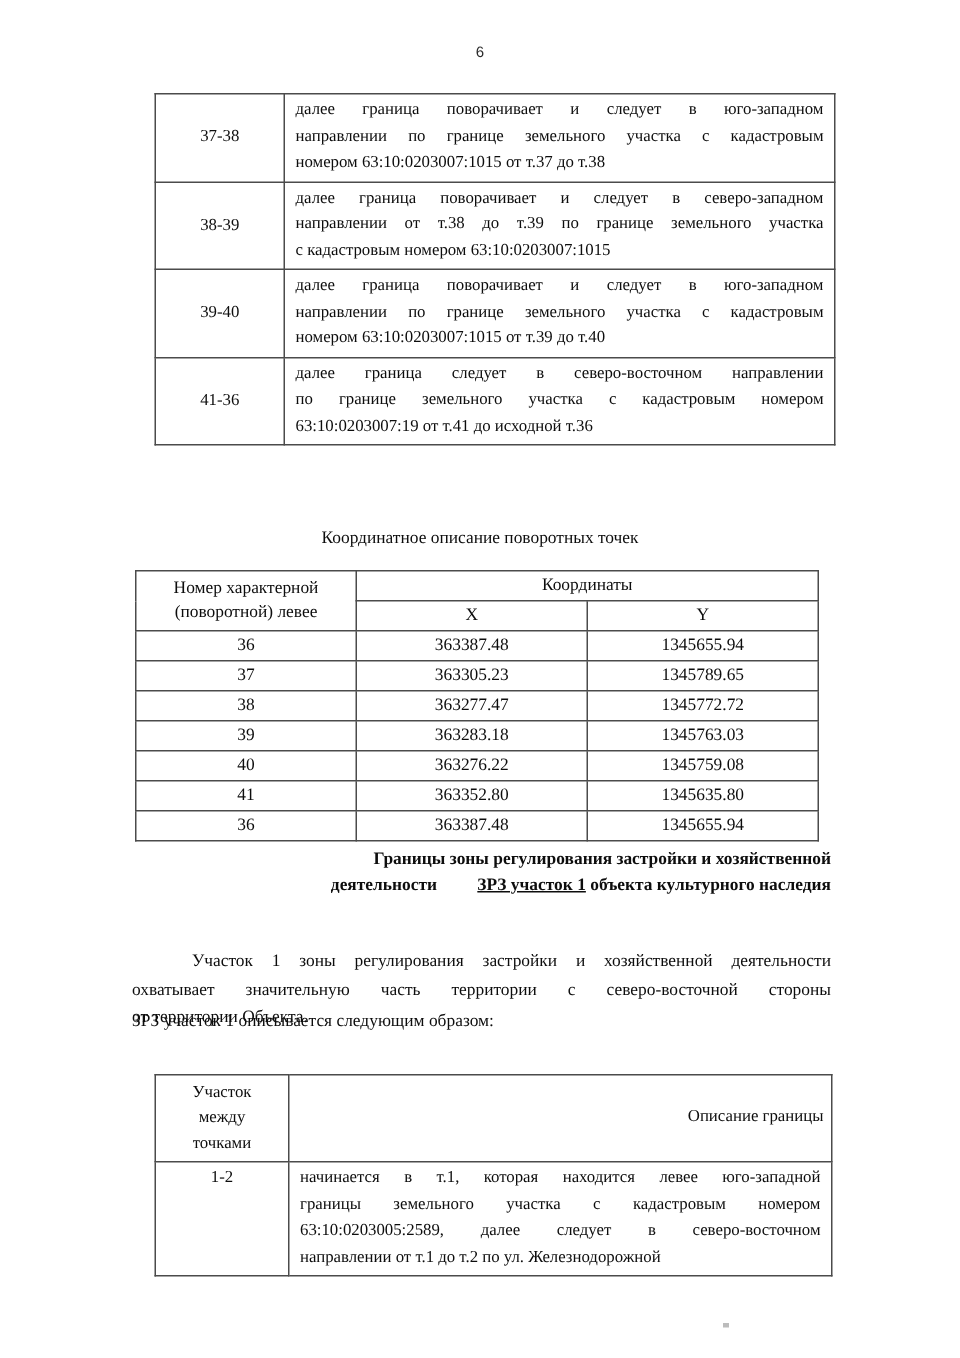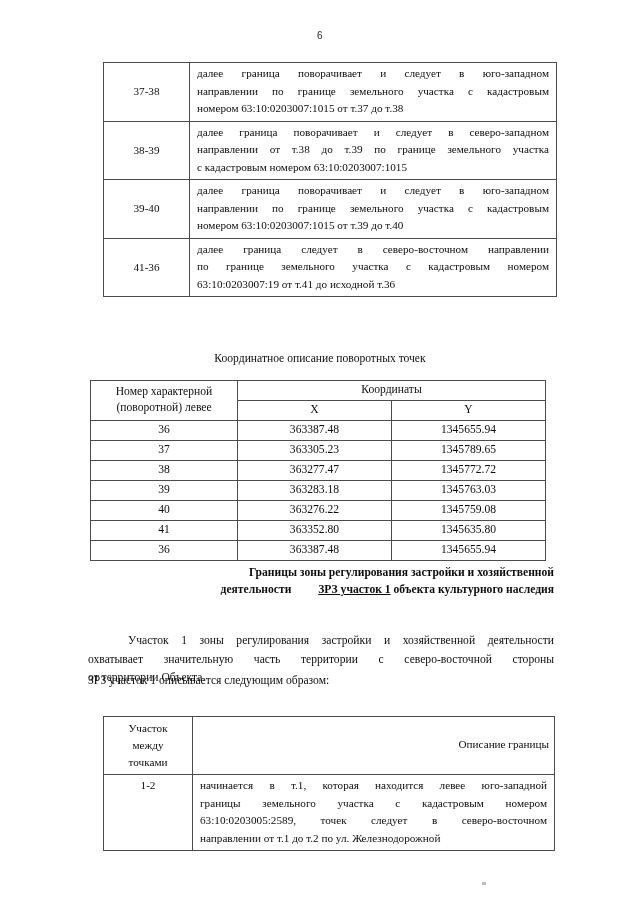--- a/index.html
+++ b/index.html
@@ -323,21 +323,21 @@
           <span>между</span><br>
           <span>точками</span>
         </td>
         <td class="head-desc">Описание границы</td>
       </tr>
       <tr>
         <td class="pt">1-2</td>
         <td class="desc">
           <span class="ln">начинается в т.1, которая находится левее юго-западной</span>
           <span class="ln">границы земельного участка с кадастровым номером</span>
-          <span class="ln">63:10:0203005:2589, точек следует в северо-восточном</span>
+          <span class="ln">63:10:0203005:2589, далее следует в северо-восточном</span>
           <span class="ln last">направлении от т.1 до т.2 по ул. Железнодорожной</span>
         </td>
       </tr>
     </tbody>
   </table>
 
   <div class="scan-artifact"></div>
 
 </div>
 

